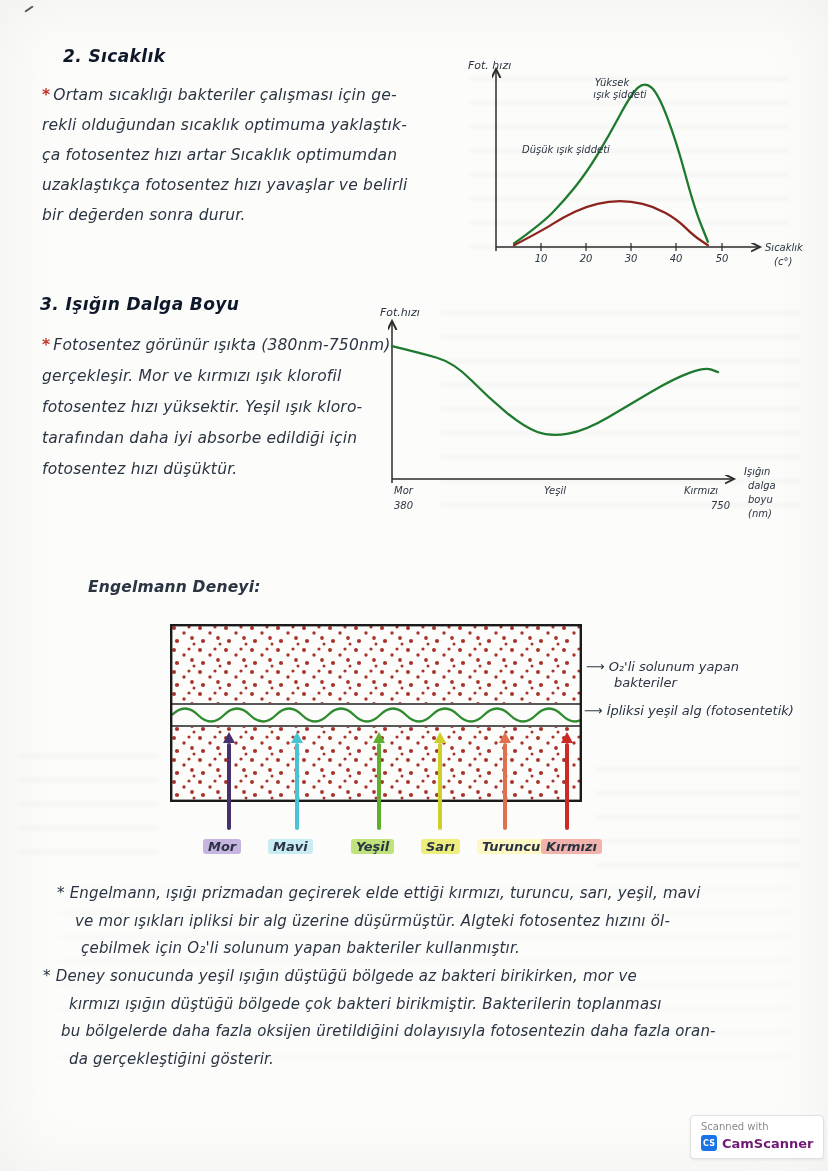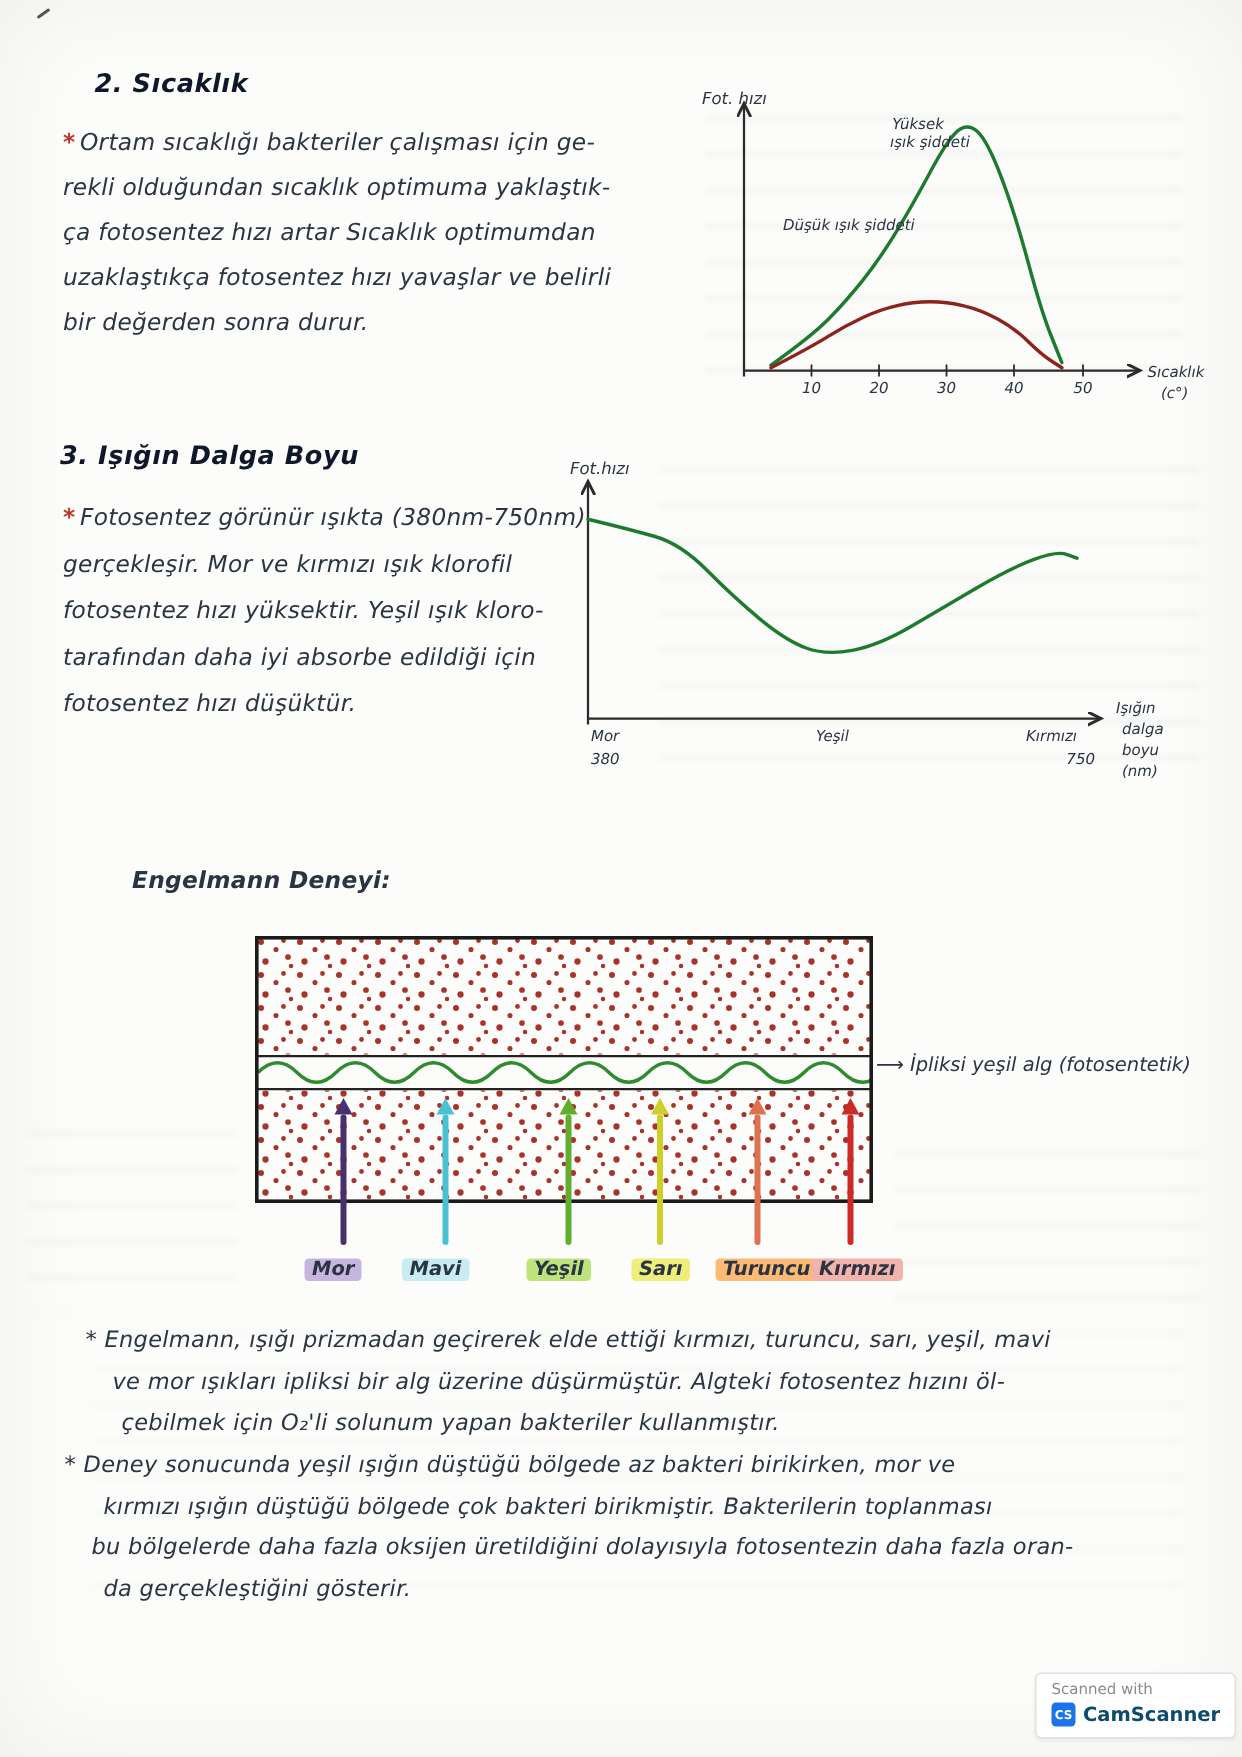--- a/index.html
+++ b/index.html
@@ -21,21 +21,21 @@
   .larrow{position:absolute;top:732px;width:14px;height:98px;display:flex;flex-direction:column;align-items:center}
   .larrow .ah{width:0;height:0;border-left:6px solid transparent;border-right:6px solid transparent;border-bottom:11px solid #000}
   .larrow .stem{width:3.5px;flex:1;border-radius:2px}
   .llabel{position:absolute;top:839px;font-size:13px;font-style:italic;font-weight:bold;color:#2a3442;padding:0 5px;border-radius:3px;white-space:nowrap}
   .annot{position:absolute;font-size:13px;font-style:italic;color:#2a3442;line-height:16px;white-space:nowrap}
   .annot .arrow-glyph{font-style:normal;margin-right:4px}
   .badge{position:absolute;left:690px;top:1115px;background:#ffffff;border:1px solid #e0e0de;border-radius:4px;padding:5px 10px 7px;box-shadow:0 1px 3px rgba(0,0,0,.08);text-align:left}
   .badge .prefix{font-size:10px;color:#8a8a8a}
   .badge .row{display:flex;align-items:center;gap:5px;margin-top:3px}
   .badge .cs{width:16px;height:16px;background:#1a73e8;color:#fff;font-size:8px;font-weight:bold;border-radius:3px;display:flex;align-items:center;justify-content:center}
-  .badge .brand{font-size:13px;font-weight:bold;color:#0c4a6e}
+  .badge .brand{font-size:13px;font-weight:bold;color:#701a75}
   .penmark{position:absolute;left:24px;top:8px;width:10px;height:2px;background:#555;transform:rotate(-35deg);border-radius:1px}
 </style>
 </head>
 <body>
 
 <div class="page">
 
   <div class="ghost" style="left:470px;top:78px;width:318px;height:175px"></div>
   <div class="ghost" style="left:440px;top:312px;width:360px;height:215px"></div>
   <div class="ghost" style="left:18px;top:755px;width:140px;height:120px"></div>
@@ -156,23 +156,27 @@
     </div>
   <div class="larrow" style="left:560px">
       <div class="ah" style="border-bottom-color: rgb(204, 42, 37);"></div>
       <div class="stem" style="background: rgb(204, 42, 37);"></div>
     </div>
 
   <span class="llabel" style="left: 203px; background: rgb(198, 181, 223);">Mor</span>
   <span class="llabel" style="left: 268px; background: rgb(201, 236, 242);">Mavi</span>
   <span class="llabel" style="left: 351px; background: rgb(191, 226, 124);">Yeşil</span>
   <span class="llabel" style="left: 421px; background: rgb(238, 238, 124);">Sarı</span>
-  <span class="llabel" style="left: 477px; background: #fdba74;">Turuncu</span>
+  <span class="llabel" style="left: 477px; background: #fef9c3;">Turuncu</span>
   <span class="llabel" style="left: 541px; background: rgb(241, 179, 171);">Kırmızı</span>
 
+  <div class="annot" style="left:586px;top:659px">
+    <span class="arrow-glyph">⟶</span><span>O₂'li solunum yapan</span><br>
+    <span style="display:inline-block;margin-left:28px">bakteriler</span>
+  </div>
   <div class="annot" style="left:584px;top:703px">
     <span class="arrow-glyph">⟶</span><span>İpliksi yeşil alg (fotosentetik)</span>
   </div>
 
   <div class="para hw" style="left:57px;top:880px;width:745px;font-size:15px;line-height:27.5px">
     <div class="pline">* Engelmann, ışığı prizmadan geçirerek elde ettiği kırmızı, turuncu, sarı, yeşil, mavi</div>
     <div class="pline" style="padding-left:18px">ve mor ışıkları ipliksi bir alg üzerine düşürmüştür. Algteki fotosentez hızını öl-</div>
     <div class="pline" style="padding-left:24px">çebilmek için O₂'li solunum yapan bakteriler kullanmıştır.</div>
   </div>
   <div class="para hw" style="left:43px;top:963px;width:745px;font-size:15px;line-height:27.5px">

